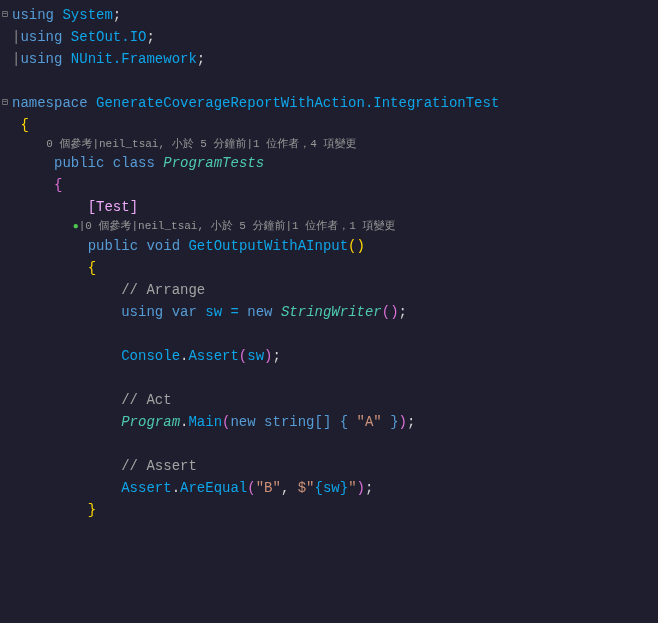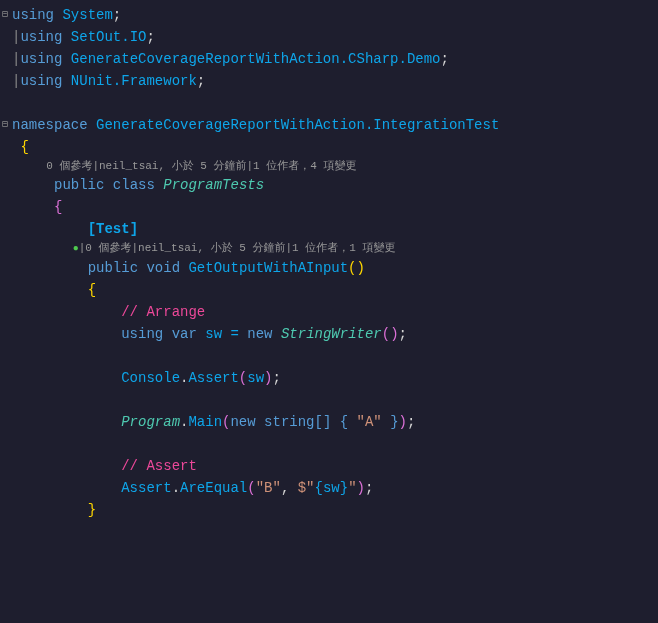--- a/index.html
+++ b/index.html
@@ -28,47 +28,46 @@
     top: 0;
     color: #888;
     font-size: 10px;
     width: 10px;
     text-align: center;
   }
   .kw { color: #569cd6; }
   .cls { color: #4ec9b0; font-style: italic; }
   .mth { color: #0ea5e9; }
   .str { color: #ce9178; }
-  .comment { color: #ec4899; }
+  .comment { color: #a3a3a3; }
   .punct { color: #d4d4d4; }
   .white { color: #0ea5e9; }
   .yellow { color: #ffd700; }
   .pink { color: #da70d6; }
-  .attr { color: #0ea5e9; font-weight: bold; }
+  .attr { color: #f0abfc; }
   .codelens {
     color: #999999;
     font-size: 11px;
     line-height: 16px;
     white-space: pre;
   }
   .codelens .icon {
     color: #4ec94e;
     font-size: 10px;
   }
 </style>
 </head>
 <body>
 
 <div class="editor">
 
 <div class="line"><span class="fold">⊟</span><span class="kw">using</span> <span class="white">System</span><span class="punct">;</span></div>
 
 <div class="line"><span class="punct" style="color:#888">|</span><span class="kw">using</span> <span class="white">SetOut.IO</span><span class="punct">;</span></div>
 
-<div class="line"><span class="punct" style="color:#888">|</span><span class="kw">using</span> <span class="white">GenerateCoverageReportWithAction.CSharp.Demo</span><span class="punct">;</span></div>
 
 <div class="line"><span class="punct" style="color:#888">|</span><span class="kw">using</span> <span class="white">NUnit.Framework</span><span class="punct">;</span></div>
 
 <div class="line"> </div>
 
 <div class="line"><span class="fold">⊟</span><span class="kw">namespace</span> <span class="white">GenerateCoverageReportWithAction.IntegrationTest</span></div>
 
 <div class="line"> <span class="yellow">{</span></div>
 
 <div class="codelens">       <span>0 個參考|neil_tsai, 小於 5 分鐘前|1 位作者，4 項變更</span></div>
@@ -88,20 +87,21 @@
 <div class="line">             <span class="comment">// Arrange</span></div>
 
 <div class="line">             <span class="kw">using</span> <span class="kw">var</span> <span class="white">sw</span> <span class="white">=</span> <span class="kw">new</span> <span class="cls">StringWriter</span><span class="pink">()</span><span class="punct">;</span></div>
 
 <div class="line"> </div>
 
 <div class="line">             <span class="white">Console</span><span class="punct">.</span><span class="mth">Assert</span><span class="pink">(</span><span class="white">sw</span><span class="pink">)</span><span class="punct">;</span></div>
 
 <div class="line"> </div>
 
+<div class="line">             <span class="comment">// Act</span></div>
 
 <div class="line">             <span class="cls">Program</span><span class="punct">.</span><span class="mth">Main</span><span class="pink">(</span><span class="kw">new</span> <span class="kw">string</span><span class="kw">[]</span> <span class="kw">{</span> <span class="str">"A"</span> <span class="kw">}</span><span class="pink">)</span><span class="punct">;</span></div>
 
 <div class="line"> </div>
 
 <div class="line">             <span class="comment">// Assert</span></div>
 
 <div class="line">             <span class="white">Assert</span><span class="punct">.</span><span class="mth">AreEqual</span><span class="pink">(</span><span class="str">"B"</span><span class="punct">,</span> <span class="str">$"</span><span class="white">{</span><span class="white">sw</span><span class="white">}</span><span class="str">"</span><span class="pink">)</span><span class="punct">;</span></div>
 
 <div class="line">         <span class="yellow">}</span></div>

